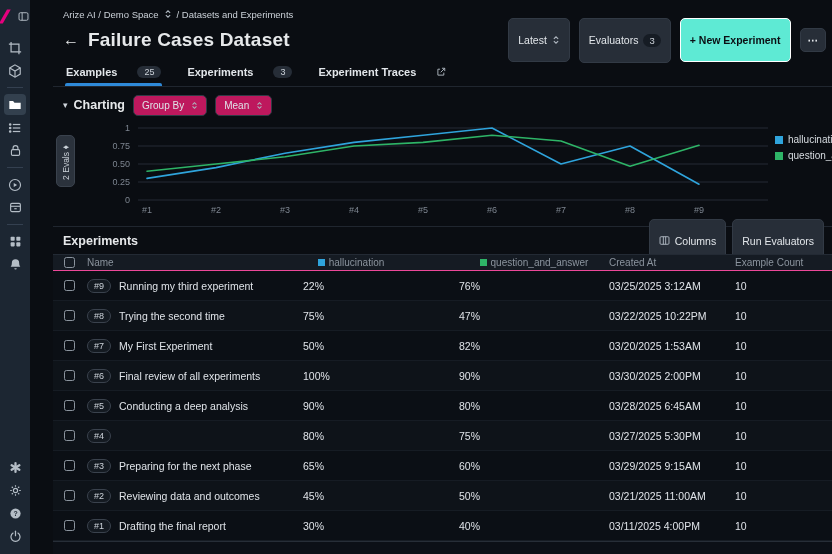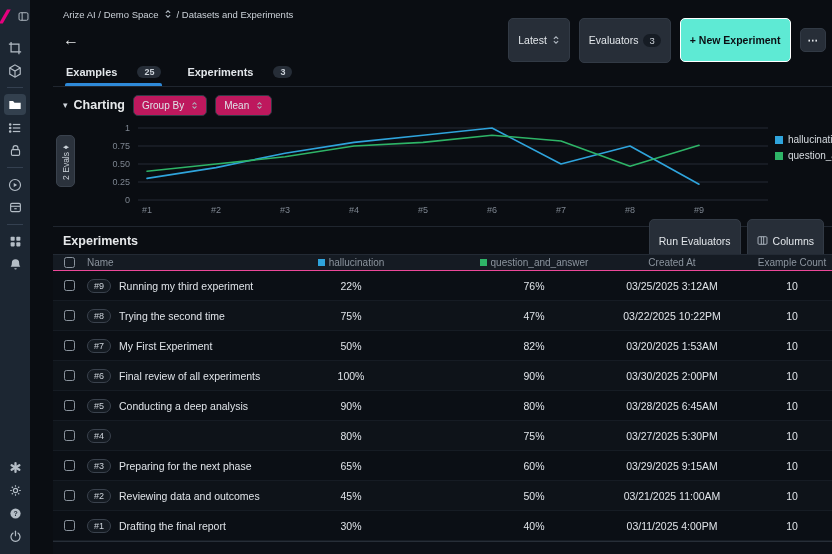--- a/index.html
+++ b/index.html
@@ -30,21 +30,21 @@
   h1 { font-size:19px; font-weight:bold; letter-spacing:.2px; white-space:nowrap; }
   .spacer { flex:1; }
   .btn { display:inline-flex; align-items:center; gap:5px; background:#272e38; color:#e2e6ea; font-size:10.5px;
          padding:15px 9px; border-radius:5px; border:1px solid #323a45; white-space:nowrap; cursor:pointer; }
   .btn.white { background:#5eead4; color:#0b0e13; font-weight:bold; border-color:#ffffff; }
   .btn.icon-only { padding:5px 7px; font-weight:bold; }
   .mini-badge { background:#161c24; border-radius:9px; padding:1px 6px; font-size:9.5px; color:#ccd2d9; }
 
   .tabs { display:flex; gap:24px; padding:0 12px; border-bottom:1px solid #20262f; height:29px; align-items:stretch; }
   .tab { display:flex; align-items:center; gap:20px; font-size:11px; font-weight:bold; color:#e2e6ea; position:relative; padding:0 1px; cursor:pointer; }
-  .tab .badge { background:#262d37; border-radius:9px; padding:1px 7px; font-size:9px; color:#ccd2d9; font-weight:bold; }
+  .tab .badge { background:#262d37; border-radius:9px; padding:1px 7px; font-size:9px; color:#ccd2d9; font-weight:normal; }
   .tab.active::after { content:""; position:absolute; left:0; right:0; bottom:0; height:3px; background:var(--accent); border-radius:2px 2px 0 0; }
   .ext-icon { color:#aeb6bf; display:flex; }
 
   
   .charting-controls { display:flex; align-items:center; gap:8px; padding:8px 10px 3px; height:31px; }
   .charting-title { font-size:12.5px; font-weight:bold; display:flex; gap:6px; align-items:center; }
   .caret { font-size:9px; color:#cfd5db; }
   .select-btn { background:#be185d; border:1px solid #323a45; border-radius:5px; font-size:10px; color:#dfe3e8; padding:4px 8px; display:inline-flex; gap:7px; align-items:center; cursor:pointer; }
 
   .chart-wrap { position:relative; height:108px; }
@@ -60,21 +60,21 @@
   
   .exp-section { border-top:1px solid #20262f; display:flex; flex-direction:column; flex:1; min-height:0; }
   .exp-header { display:flex; align-items:center; padding:5px 8px 5px 10px; height:27px; }
   .exp-title { font-size:12.5px; font-weight:bold; }
   .exp-buttons { margin-left:auto; display:flex; gap:6px; }
 
   .table-head, .trow { display:grid; grid-template-columns:34px 216px 96px 60px 150px 126px 114px; align-items:center; }
   .table-head { height:21px; background:#151b23; font-size:10px; color:#8b949e; border-top:1px solid #232a34; border-bottom:1px solid #ec4899; }
   .trow { height:30px; font-size:10.5px; color:#dfe3e8; border-bottom:1px solid #161c24; background:#0b0f15; cursor:pointer; }
   .trow:nth-child(even) { background:#0e1319; }
-  .cell-center { text-align:center; }
+  .cell-center { text-align:left; }
   .checkbox { width:11px; height:11px; border:1.3px solid #8b949e; border-radius:2.5px; margin-left:11px; cursor:pointer; }
   .num-badge { border:1px solid #3a424d; border-radius:9px; padding:1px 6px; font-size:9px; color:#ccd2d9; background:#141a21; margin-right:8px; white-space:nowrap; }
   .name-cell { display:flex; align-items:center; min-width:0; }
   .head-eval { display:flex; align-items:center; gap:4px; justify-content:center; }
 
   .bottom-strip { height:13px; border-top:1px solid #272e38; background:#0c1017; }
   svg { display:block; }
 </style>
 </head>
 <body style="--brand: #e6007e; --accent: #2e89d8;">
@@ -194,20 +194,21 @@
       <span class="ext-icon">
         <svg width="8" height="10" viewBox="0 0 10 14" fill="none" stroke="currentColor" stroke-width="1.5">
             <path d="M2 5.5 5 2.5l3 3M2 8.5l3 3 3-3"></path>
           </svg>
       </span>
       <span>/ Datasets and Experiments</span>
     </div>
 
     <div class="title-row">
       <span class="back">←</span>
+      <h1>Failure Cases Dataset</h1>
       <span class="spacer"></span>
       <button class="btn">
         <span>Latest</span>
         <svg width="8" height="10" viewBox="0 0 10 14" fill="none" stroke="#aeb6bf" stroke-width="1.5">
             <path d="M2 5.5 5 2.5l3 3M2 8.5l3 3 3-3"></path>
           </svg>
       </button>
       <button class="btn">
         <span>Evaluators</span>
         <span class="mini-badge">3</span>
@@ -217,20 +218,29 @@
     </div>
 
     <div class="tabs">
       <div class="tab active">
         <span>Examples</span>
         <span class="badge">25</span>
       </div>
       <div class="tab">
         <span>Experiments</span>
         <span class="badge">3</span>
+      </div>
+      <div class="tab">
+        <span>Experiment Traces</span>
+        <span class="ext-icon">
+          <svg width="10" height="10" viewBox="0 0 16 16" fill="none" stroke="currentColor" stroke-width="1.5">
+              <path d="M6.5 3.5H3v9.5h9.5V9"></path>
+              <path d="M9.5 2H14v4.5M14 2 7.5 8.5"></path>
+            </svg>
+        </span>
       </div>
     </div>
 
     <div class="charting-controls">
       <span class="charting-title">
         <span class="caret">▾</span>
         <span>Charting</span>
       </span>
       <button class="select-btn">
         <span>Group By</span>
@@ -283,31 +293,31 @@
             <span class="swatch" style="background: rgb(46, 180, 103);"></span>
             <span>question_and_answer</span>
           </div>
         </div>
     </div>
 
     <section class="exp-section">
       <div class="exp-header">
         <span class="exp-title">Experiments</span>
         <div class="exp-buttons">
-          <button class="btn">Run Evaluators</button>
           <button class="btn">
             <span class="ext-icon">
               <svg width="11" height="11" viewBox="0 0 16 16" fill="none" stroke="currentColor" stroke-width="1.4">
                   <rect x="1.5" y="2.5" width="13" height="11" rx="1.5"></rect>
                   <line x1="6.3" y1="2.5" x2="6.3" y2="13.5"></line>
                   <line x1="9.7" y1="2.5" x2="9.7" y2="13.5"></line>
                 </svg>
             </span>
             <span>Columns</span>
           </button>
+          <button class="btn">Run Evaluators</button>
         </div>
       </div>
 
       <div class="table-head">
         <span class="checkbox"></span>
         <span>Name</span>
         <span class="head-eval">
           <span class="swatch" style="width: 7px; height: 7px; background: rgb(47, 164, 220);"></span>
           <span>hallucination</span>
         </span>

